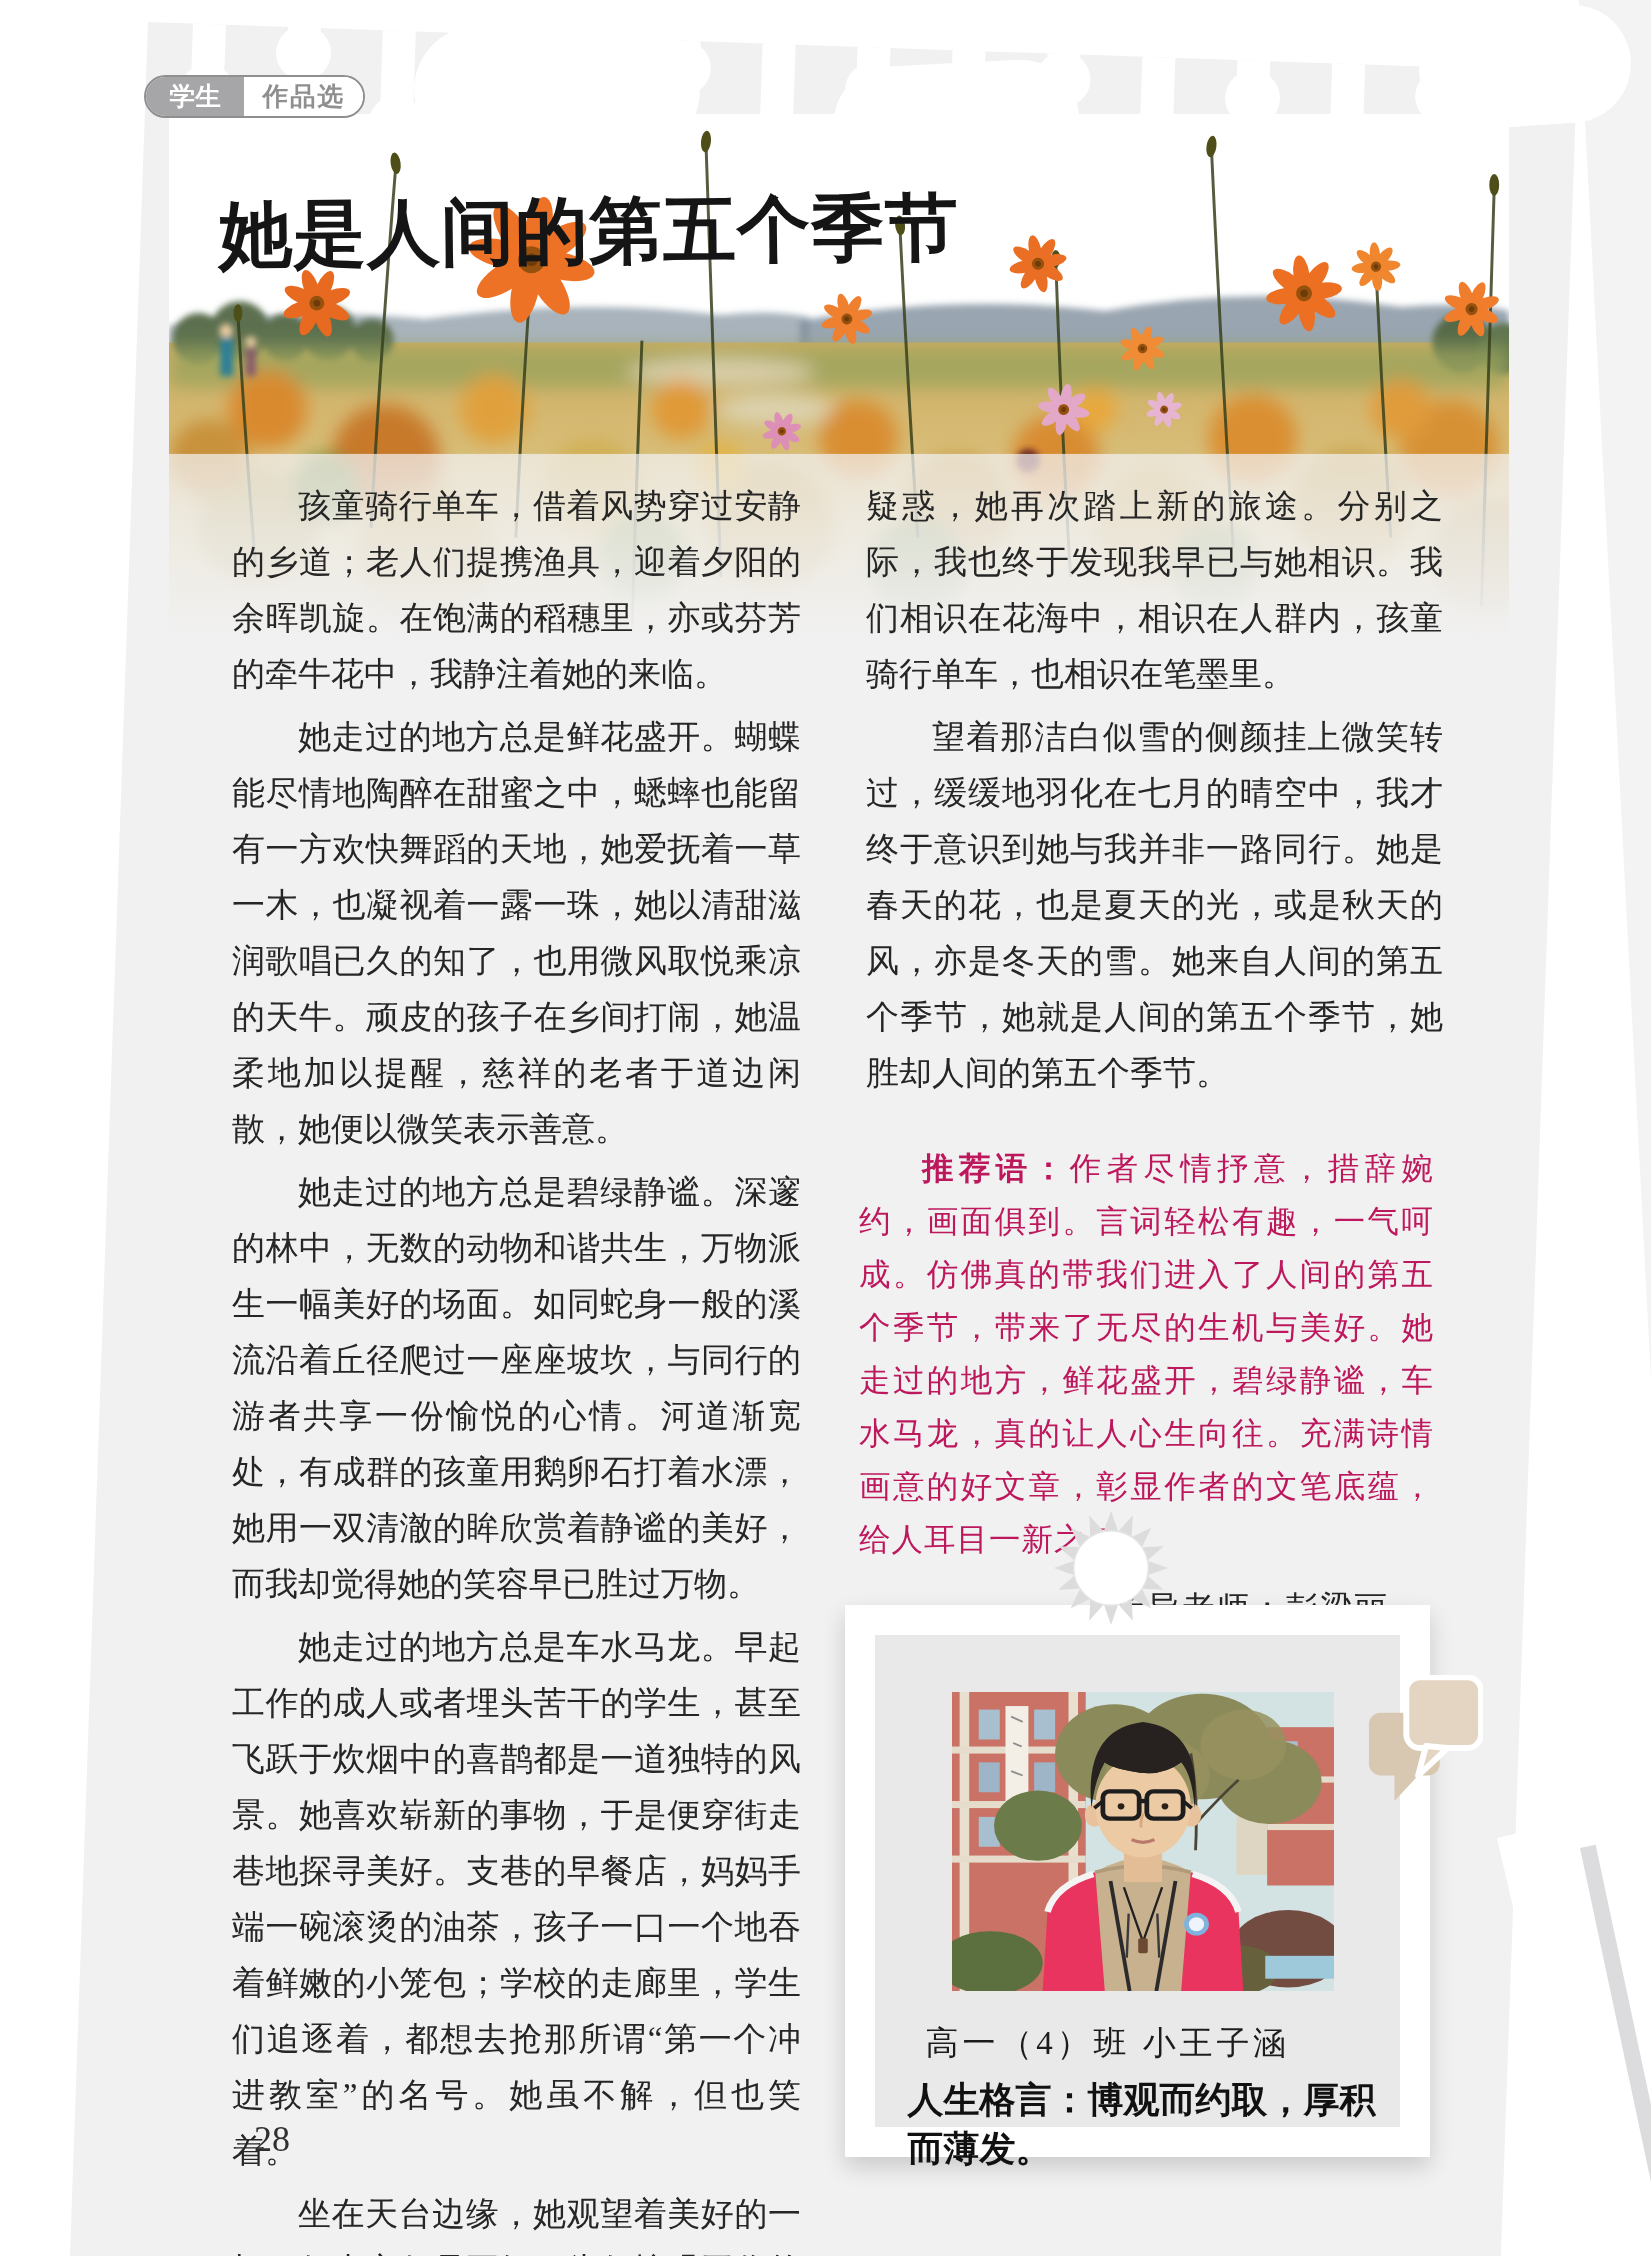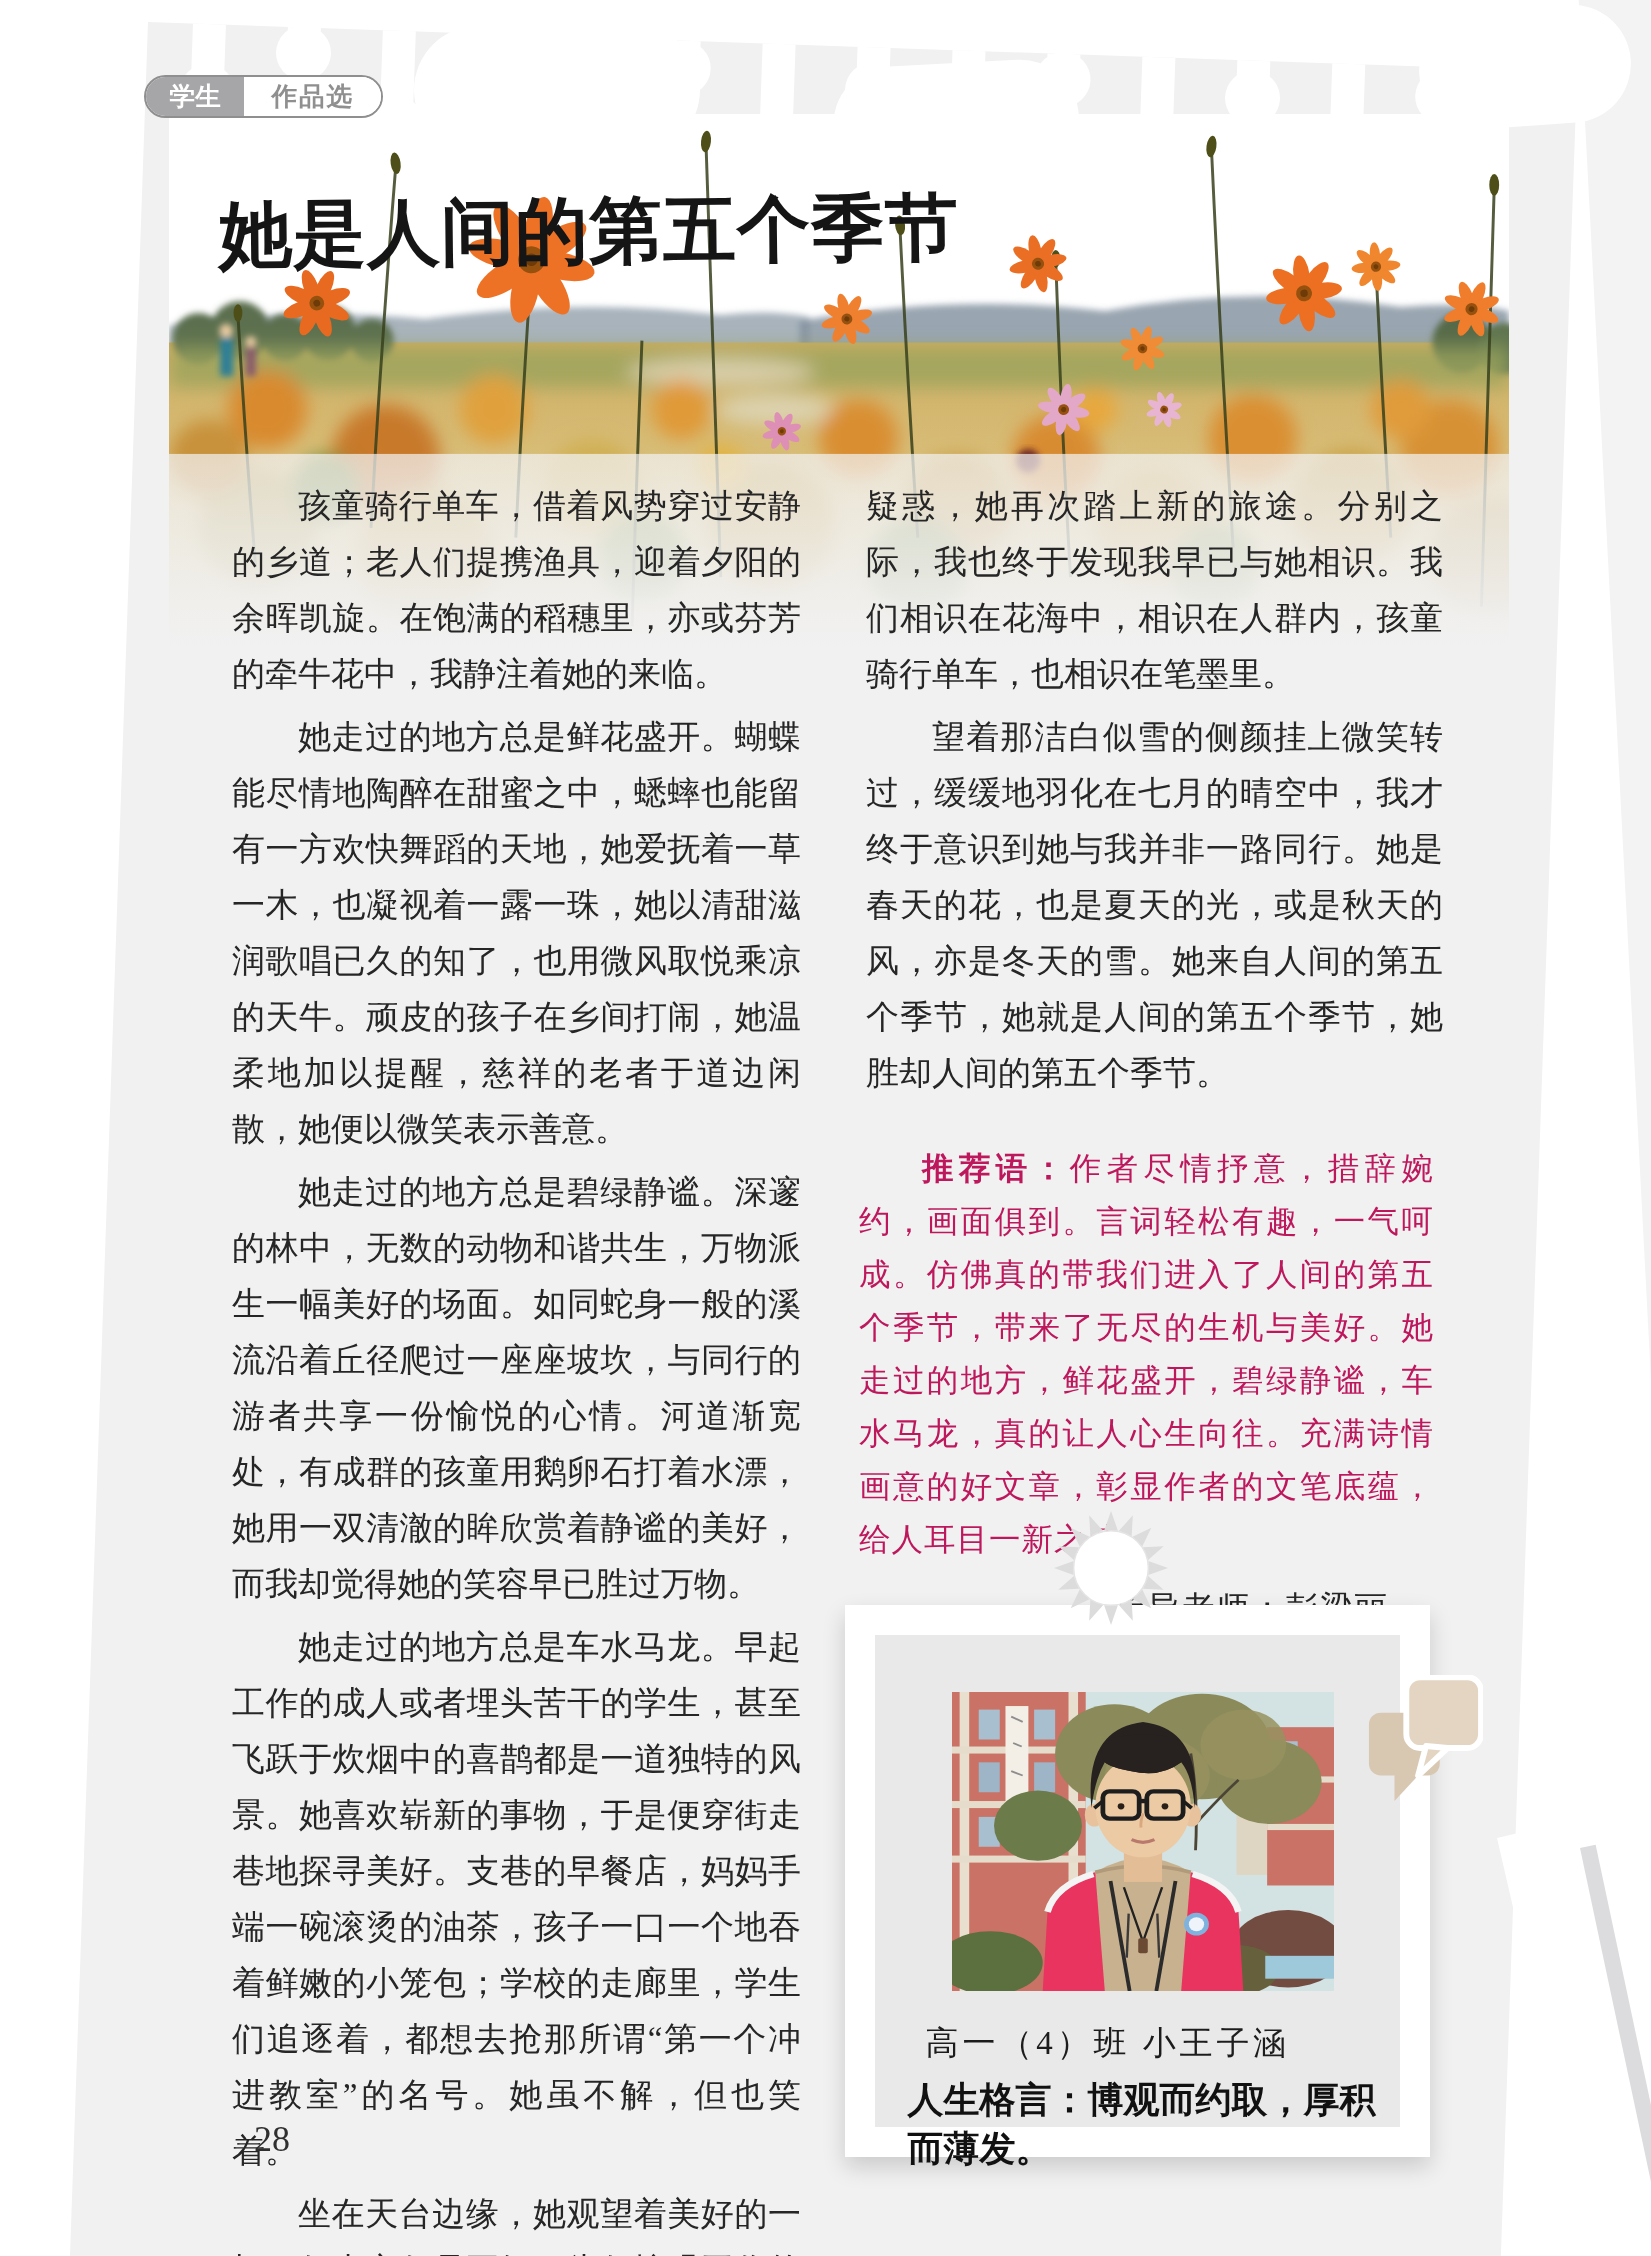--- a/index.html
+++ b/index.html
@@ -25,21 +25,21 @@
   .blob{position:absolute;background:#fff;border-radius:69px;z-index:3;}
   .blob.b1{left:414px;top:25.6px;width:286px;height:128px;}
   .blob.b2{left:833px;top:63px;width:246px;height:118px;transform:rotate(-3deg);}
   .blob.b3{left:1419px;top:7.9px;width:212px;height:118px;transform:rotate(-4deg);}
 
   
   .badge{position:absolute;left:144px;top:75px;height:39px;display:flex;z-index:6;
        border:2px solid #8f8f90;border-radius:21.7px;overflow:hidden;background:#fff;
        font-family:Liberation Sans, sans-serif;font-weight:700;}
   .badge-left{background:#a6a6a8;color:#fff;padding:0 23.6px;font-size:25.6px;line-height:39px;}
-  .badge-right{color:#8f8f90;background:#fff;padding:0 27px;font-size:25.6px;line-height:39px;letter-spacing:2px;}
+  .badge-right{color:#8f8f90;background:#fff;padding:0 18px;font-size:25.6px;line-height:39px;letter-spacing:2px;}
 
   
   .banner{position:absolute;left:169px;top:114px;width:1340px;height:536px;z-index:5;}
   .banner svg{display:block;}
   .title{position:absolute;left:219px;top:183px;margin:0;z-index:6;
        font-size:73px;font-weight:600;color:#151515;letter-spacing:1px;
        transform:rotate(-0.6deg);white-space:nowrap;}
 
   
   .col{position:absolute;top:471px;z-index:6;font-size:33px;line-height:56px;

